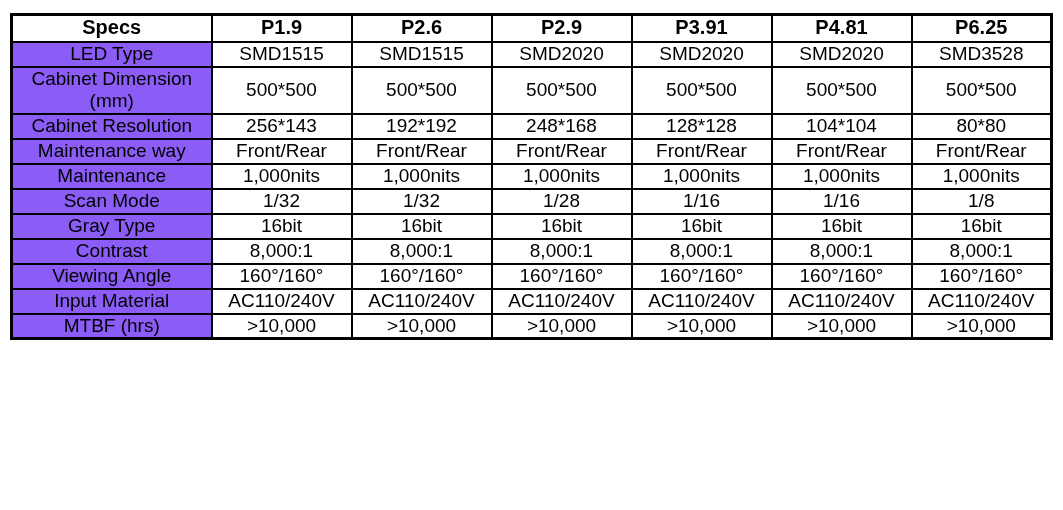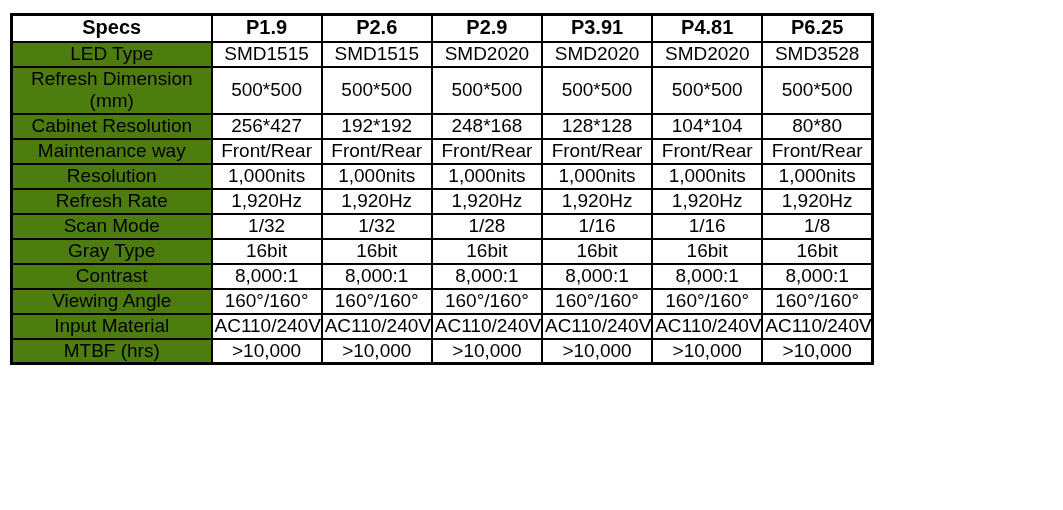--- a/index.html
+++ b/index.html
@@ -13,21 +13,21 @@
     position: relative;
     width: 1063px;
     height: 510px;
     background: #ffffff;
     overflow: hidden;
   }
   table.specs {
     position: absolute;
     left: 10px;
     top: 13px;
-    width: 864px;
+    width: 1043px;
     border-collapse: collapse;
     table-layout: fixed;
     border: 3px solid #000000;
   }
   table.specs col.label-col { width: 200px; }
   table.specs th,
   table.specs td {
     border: 2px solid #000000;
     text-align: center;
     vertical-align: middle;
@@ -38,21 +38,21 @@
   }
   table.specs thead tr { height: 27px; }
   table.specs thead th {
     font-weight: bold;
     font-size: 20px;
     background: #ffffff;
   }
   table.specs tbody tr { height: 25px; }
   table.specs tbody tr.tall { height: 47px; }
   table.specs tbody td.label-cell {
-    background: #4d7c0f;
+    background: #8b5cf6;
   }
   table.specs tbody td.value-cell {
     background: #ffffff;
   }
 </style>
 </head>
 <body>
 
 <div class="page">
   <table class="specs">
@@ -80,63 +80,54 @@
         <tr>
           <td class="label-cell">LED Type</td>
           <td class="value-cell">SMD1515</td>
           <td class="value-cell">SMD1515</td>
           <td class="value-cell">SMD2020</td>
           <td class="value-cell">SMD2020</td>
           <td class="value-cell">SMD2020</td>
           <td class="value-cell">SMD3528</td>
         </tr>
         <tr class="tall">
-          <td class="label-cell">Refresh Dimension (mm)</td>
+          <td class="label-cell">Cabinet Dimension (mm)</td>
           <td class="value-cell">500*500</td>
           <td class="value-cell">500*500</td>
           <td class="value-cell">500*500</td>
           <td class="value-cell">500*500</td>
           <td class="value-cell">500*500</td>
           <td class="value-cell">500*500</td>
         </tr>
         <tr>
           <td class="label-cell">Cabinet Resolution</td>
-          <td class="value-cell">256*427</td>
+          <td class="value-cell">256*143</td>
           <td class="value-cell">192*192</td>
           <td class="value-cell">248*168</td>
           <td class="value-cell">128*128</td>
           <td class="value-cell">104*104</td>
           <td class="value-cell">80*80</td>
         </tr>
         <tr>
           <td class="label-cell">Maintenance way</td>
           <td class="value-cell">Front/Rear</td>
           <td class="value-cell">Front/Rear</td>
           <td class="value-cell">Front/Rear</td>
           <td class="value-cell">Front/Rear</td>
           <td class="value-cell">Front/Rear</td>
           <td class="value-cell">Front/Rear</td>
         </tr>
         <tr>
-          <td class="label-cell">Resolution</td>
+          <td class="label-cell">Maintenance</td>
           <td class="value-cell">1,000nits</td>
           <td class="value-cell">1,000nits</td>
           <td class="value-cell">1,000nits</td>
           <td class="value-cell">1,000nits</td>
           <td class="value-cell">1,000nits</td>
           <td class="value-cell">1,000nits</td>
-        </tr>
-        <tr>
-          <td class="label-cell">Refresh Rate</td>
-          <td class="value-cell">1,920Hz</td>
-          <td class="value-cell">1,920Hz</td>
-          <td class="value-cell">1,920Hz</td>
-          <td class="value-cell">1,920Hz</td>
-          <td class="value-cell">1,920Hz</td>
-          <td class="value-cell">1,920Hz</td>
         </tr>
         <tr>
           <td class="label-cell">Scan Mode</td>
           <td class="value-cell">1/32</td>
           <td class="value-cell">1/32</td>
           <td class="value-cell">1/28</td>
           <td class="value-cell">1/16</td>
           <td class="value-cell">1/16</td>
           <td class="value-cell">1/8</td>
         </tr>

